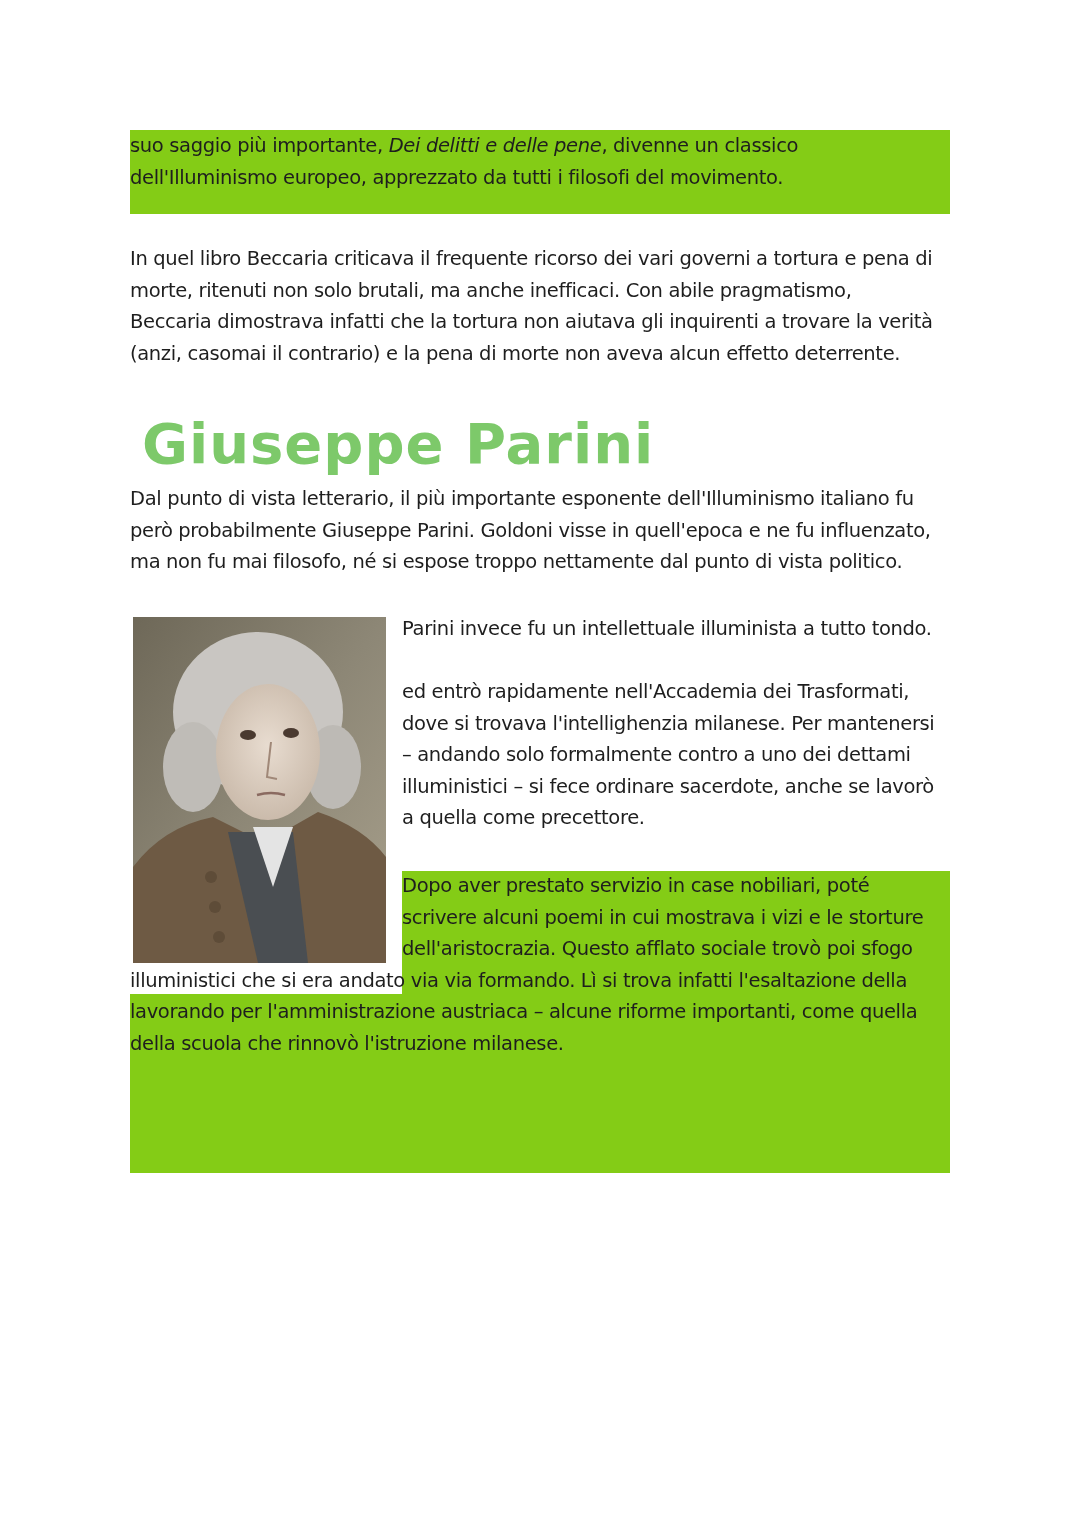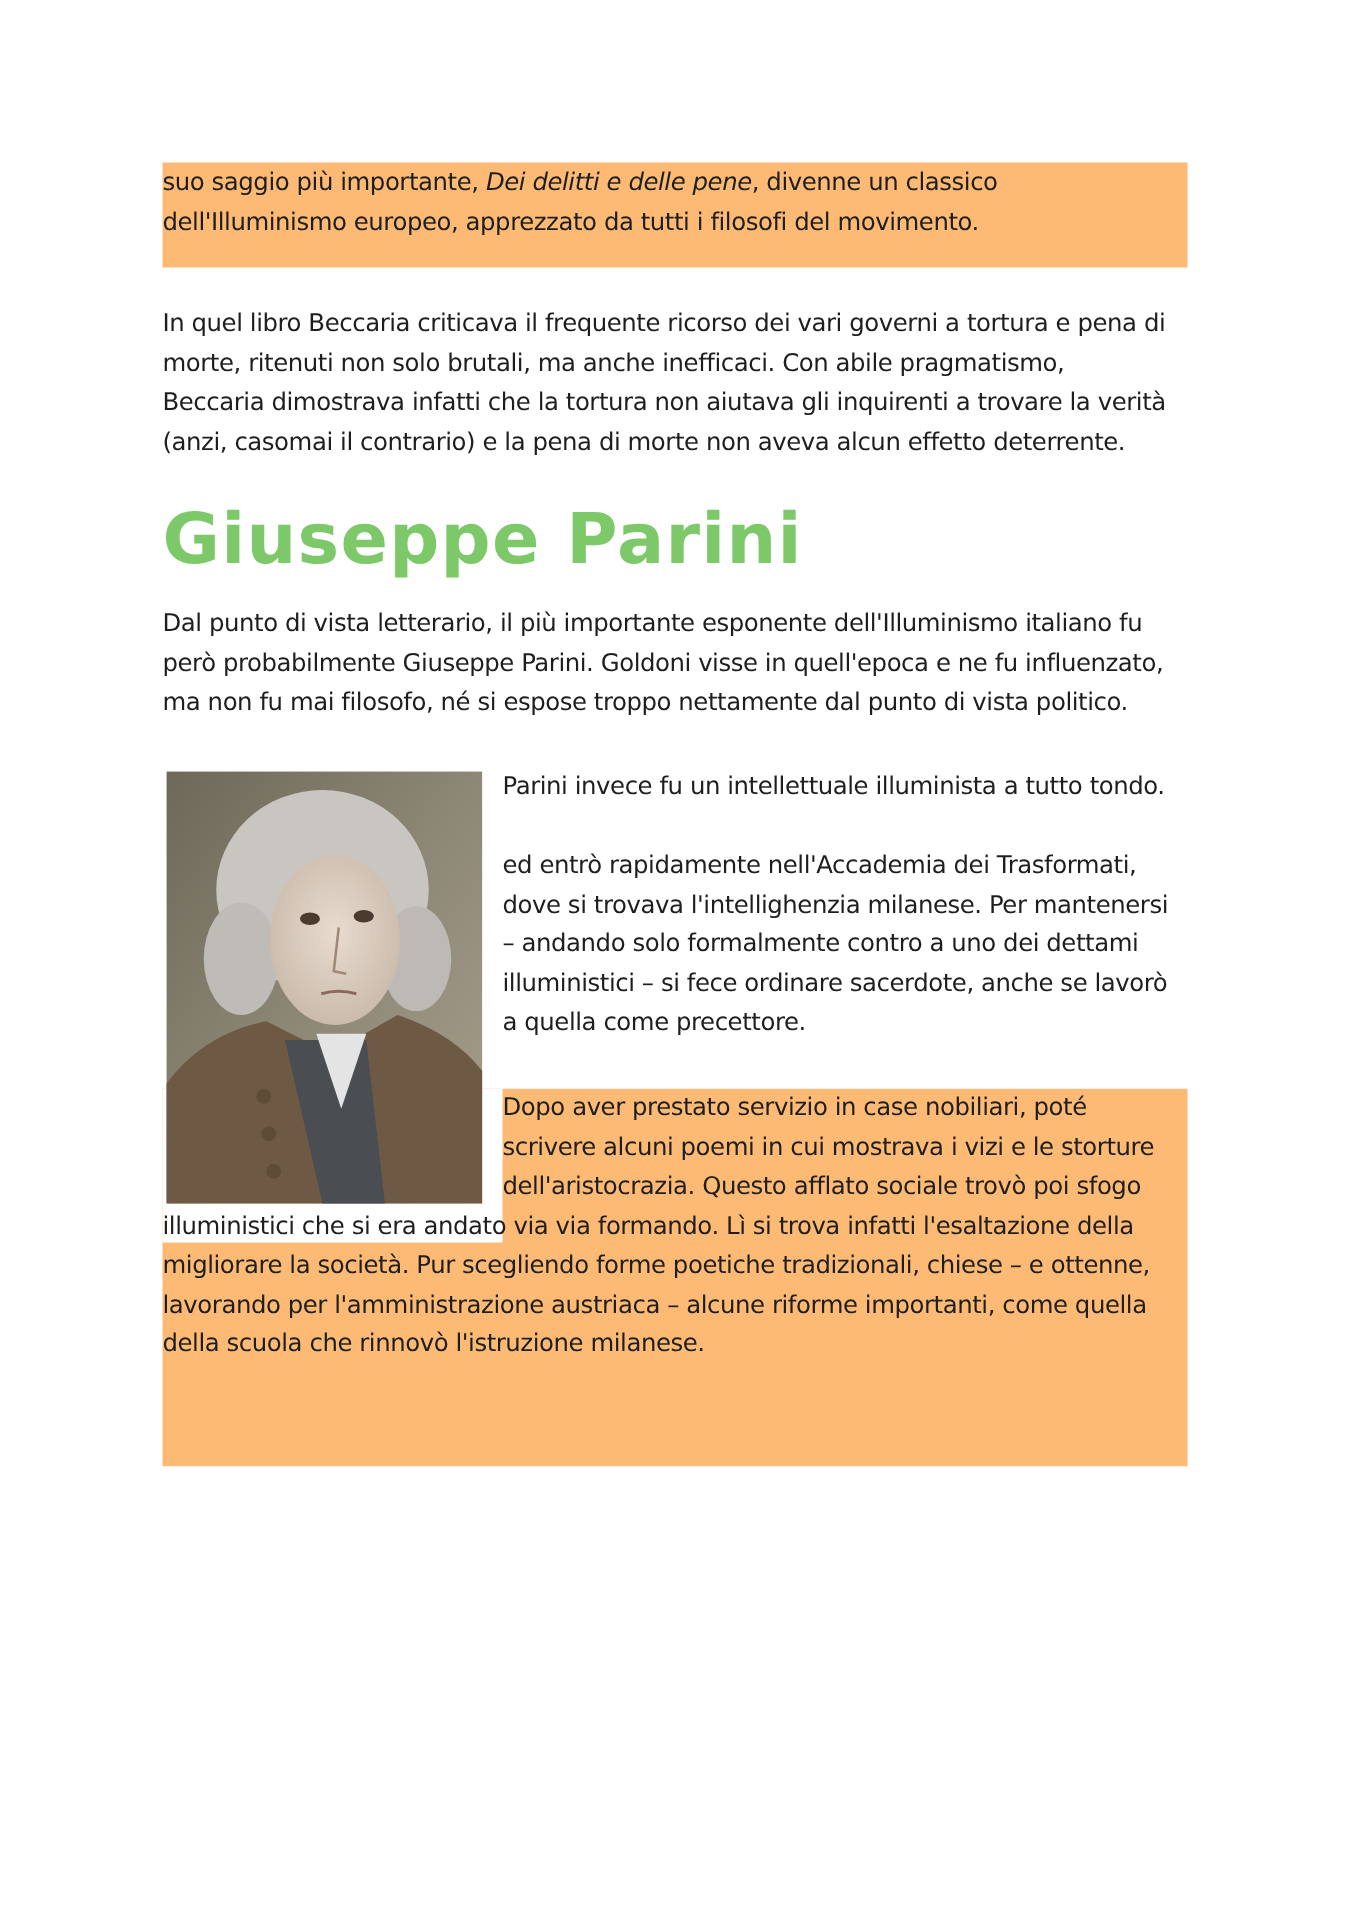--- a/index.html
+++ b/index.html
@@ -1,24 +1,24 @@
 <!DOCTYPE html>
 <html><head>
 <meta charset="utf-8">
 <style>
   html, body { margin:0; padding:0; background:#ffffff; }
   body { width:1080px; height:1525px; position:relative; overflow:hidden;
          font-family:"DejaVu Sans", sans-serif; color:#1e1e1e; }
   .page { position:absolute; left:0; top:0; width:1080px; height:1525px; }
-  .gray { background:#fdba74; }
+  .gray { background:#84cc16; }
   .text { font-size:19.5px; line-height:31.5px; letter-spacing:-0.35px; }
   .block1 { position:absolute; left:130px; top:130px; width:820px; height:84px; }
   .block1 p { margin:0; position:absolute; left:0; top:0; }
   .para2 { position:absolute; left:130px; top:243px; width:840px; margin:0; }
-  .heading { position:absolute; left:130px; top:392px; margin:0; font-size:56px; font-weight:bold;
+  .heading { position:absolute; left:130px; top:392px; margin:12px; font-size:56px; font-weight:bold;
              color:#7dc96a; font-family:"DejaVu Sans", sans-serif; letter-spacing:1px; line-height:80px; }
   .para3 { position:absolute; left:130px; top:483px; width:840px; margin:0; }
   .portrait { position:absolute; left:133px; top:617px; width:253px; height:346px; overflow:hidden; }
   .para4 { position:absolute; left:402px; top:613px; width:560px; margin:0; }
   .gray-lower { position:absolute; left:130px; top:871px; width:820px; height:302px; }
   .gray-lower .cutout { position:absolute; left:0; top:0; width:272px; height:123px; background:#ffffff; }
   .para5 { position:absolute; left:130px; top:870px; width:830px; margin:0; }
   .para5 .line { display:block; white-space:nowrap; }
   .para5 .indent { padding-left:272px; }
   em { font-style:italic; }
@@ -97,18 +97,17 @@
     <span>– andando solo formalmente contro a uno dei dettami</span><br>
     <span>illuministici – si fece ordinare sacerdote, anche se lavorò</span><br>
     <span>a quella come precettore.</span>
   </p>
 
   <p class="para5 text">
     <span class="line indent">Dopo aver prestato servizio in case nobiliari, poté</span>
     <span class="line indent">scrivere alcuni poemi in cui mostrava i vizi e le storture</span>
     <span class="line indent">dell'aristocrazia. Questo afflato sociale trovò poi sfogo</span>
     <span class="line">illuministici che si era andato via via formando. Lì si trova infatti l'esaltazione della</span>
-    <span class="line">migliorare la società. Pur scegliendo forme poetiche tradizionali, chiese – e ottenne,</span>
     <span class="line">lavorando per l'amministrazione austriaca – alcune riforme importanti, come quella</span>
     <span class="line">della scuola che rinnovò l'istruzione milanese.</span>
   </p>
 
 </div>
 
 </body></html>

